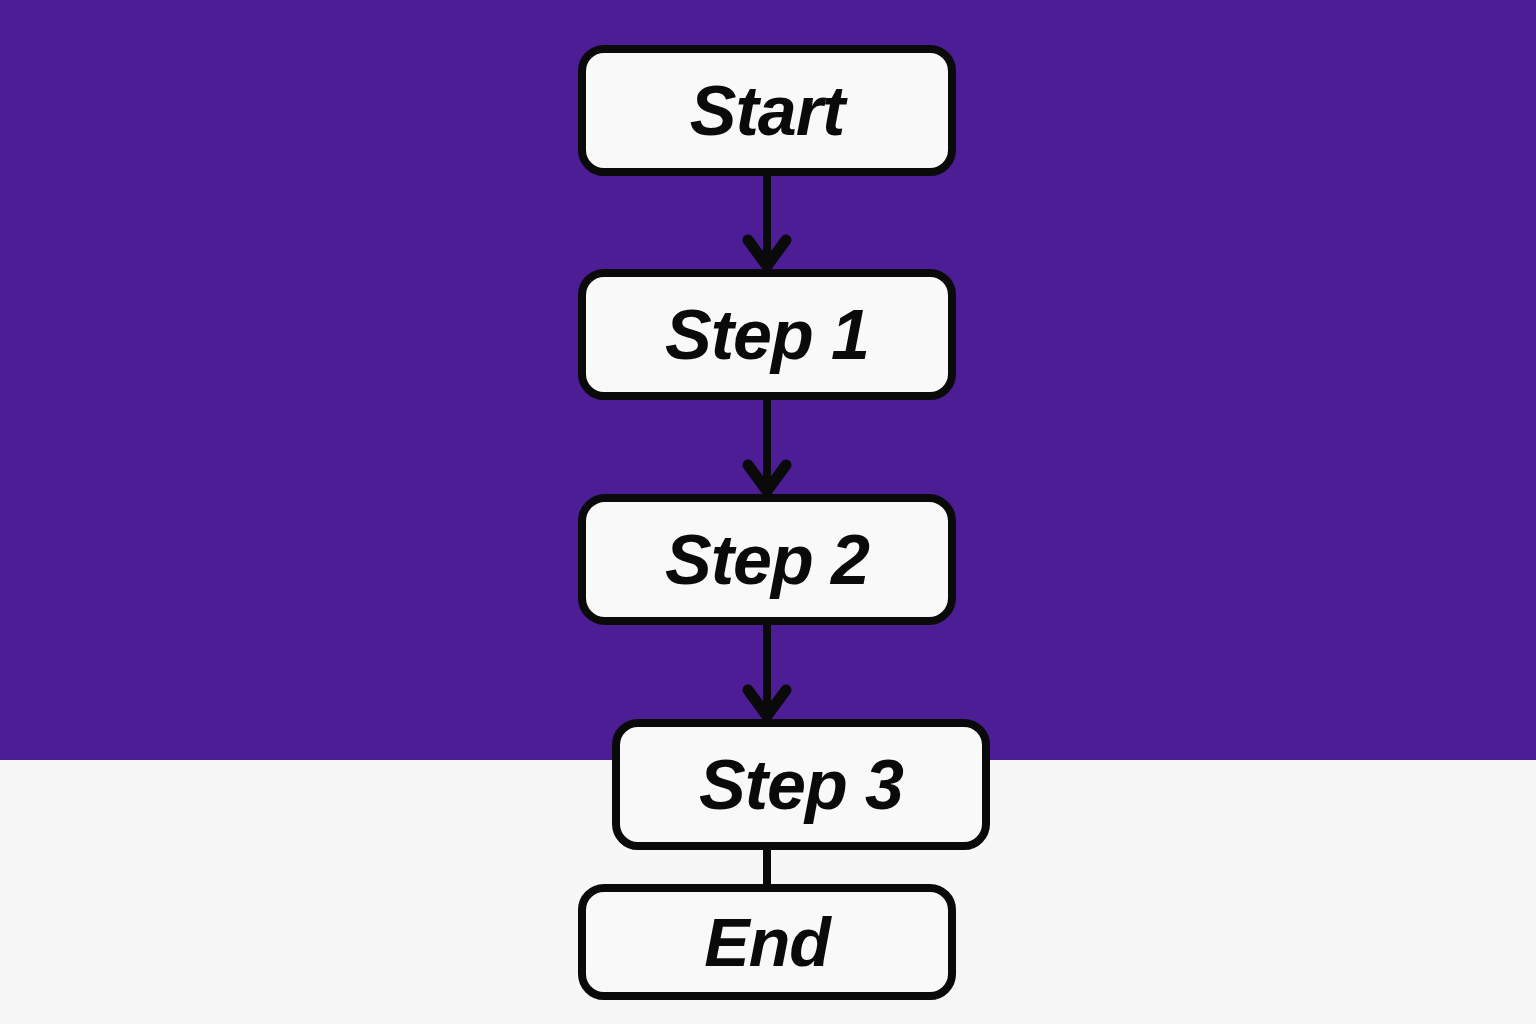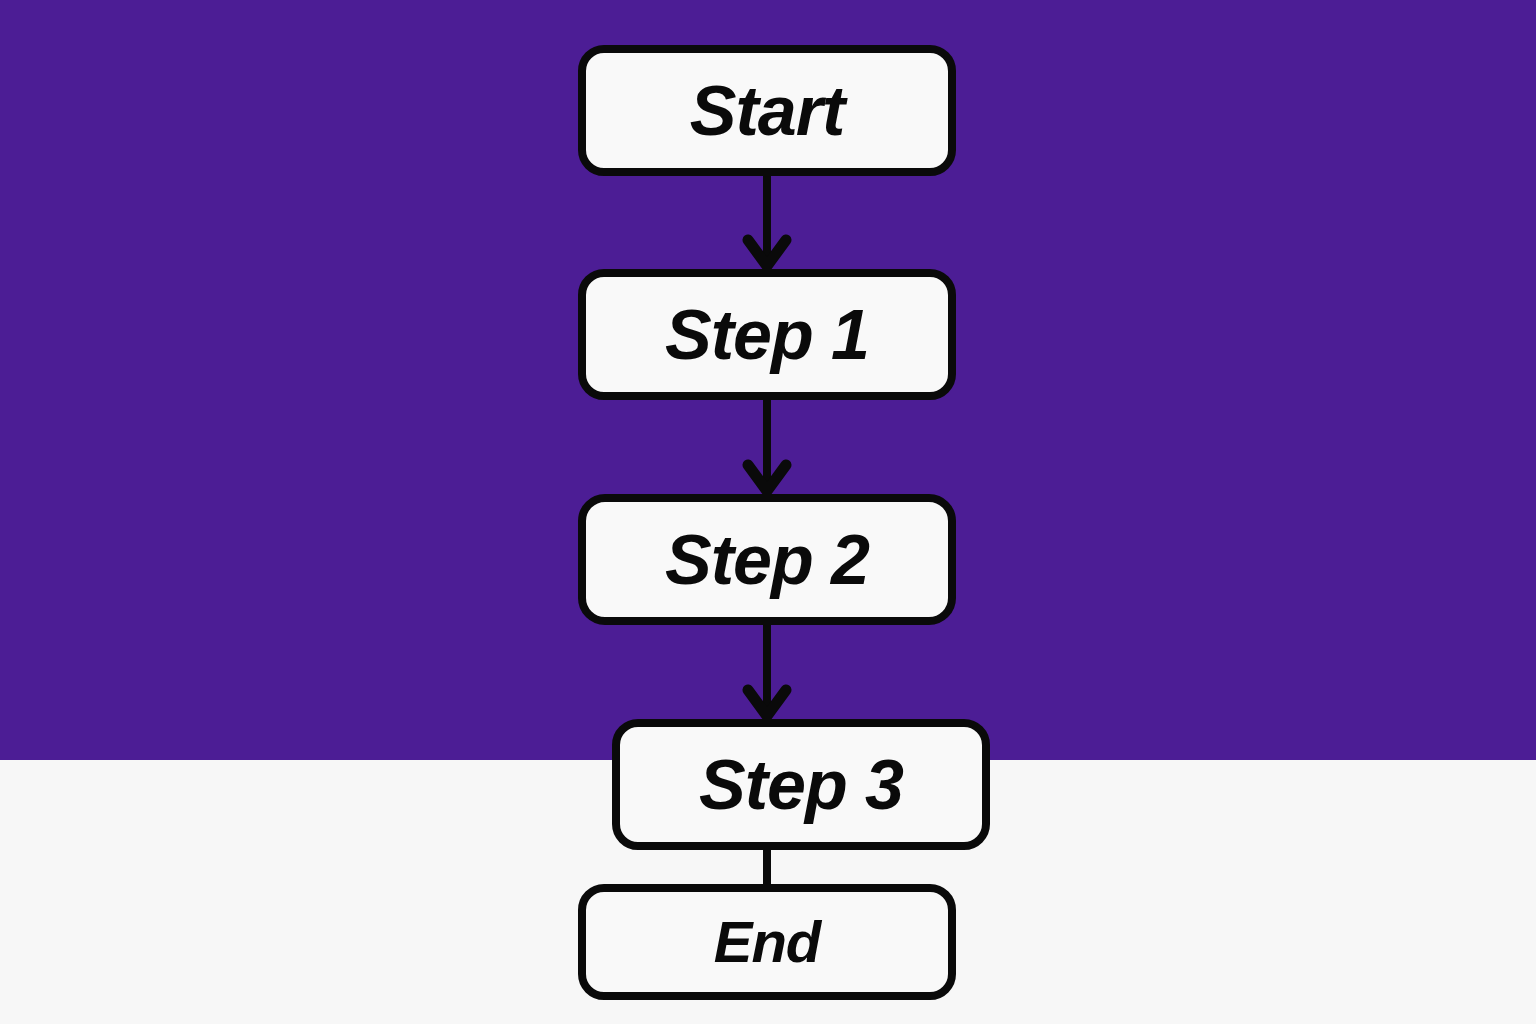--- a/index.html
+++ b/index.html
@@ -46,21 +46,21 @@
     color: #0a0a0a;
     letter-spacing: -1px;
     white-space: nowrap;
     user-select: none;
   }
   .node-start  { left: 578px; top: 45px;  width: 378px; height: 131px; }
   .node-step1  { left: 578px; top: 269px; width: 378px; height: 131px; }
   .node-step2  { left: 578px; top: 494px; width: 378px; height: 131px; border-radius: 27px; }
   .node-step3  { left: 578px; top: 719px; width: 378px; height: 131px; margin-left: 34px; }
   .node-end    { left: 578px; top: 884px; width: 378px; height: 116px; }
-  .node-end .node-label { font-size: 58px; }
+  .node-end .node-label { font-size: 68px; }
 </style>
 </head>
 <body>
 
 <div id="flowchart-canvas">
 
   <svg id="flow-svg" viewBox="0 0 1536 1024">
     <g>
       <line x1="767" y1="176" x2="767" y2="266" stroke="#0a0a0a" stroke-width="8"></line>
       <polyline points="748,240 767,266 786,240" fill="none" stroke="#0a0a0a" stroke-width="11" stroke-linecap="round" stroke-linejoin="miter"></polyline>

